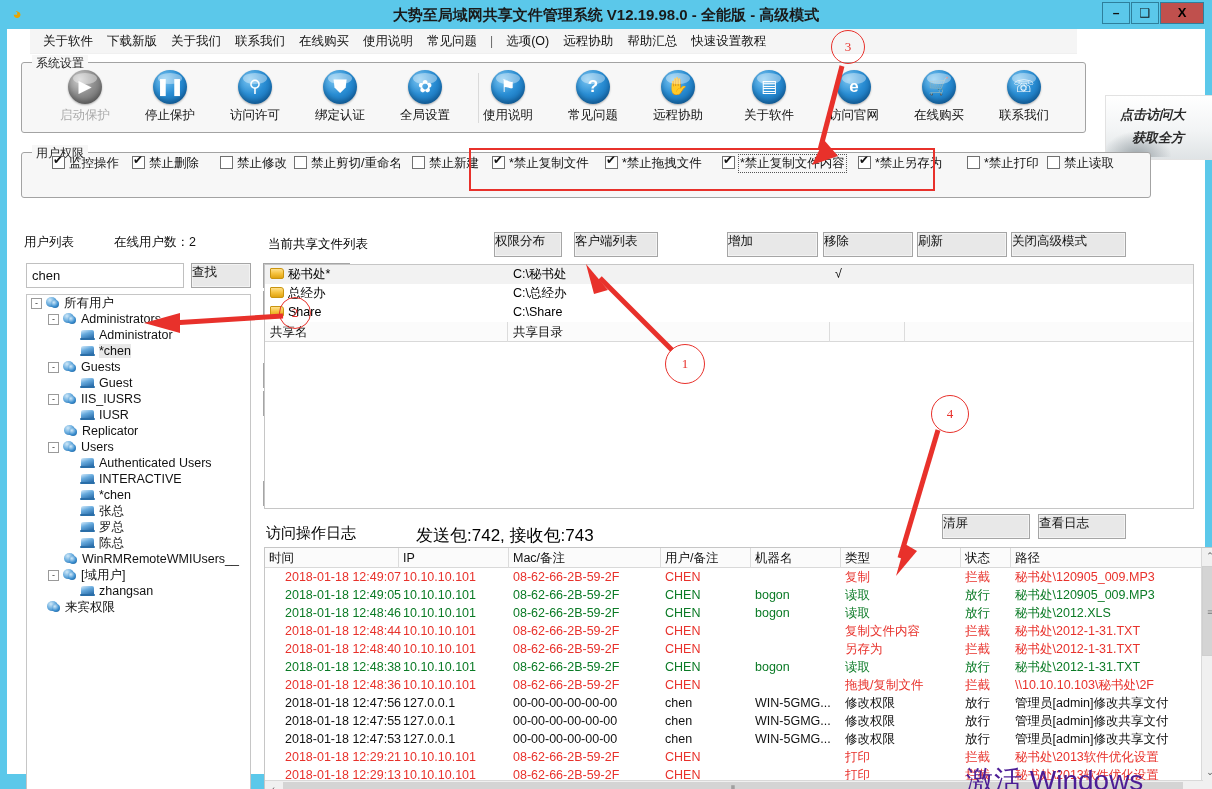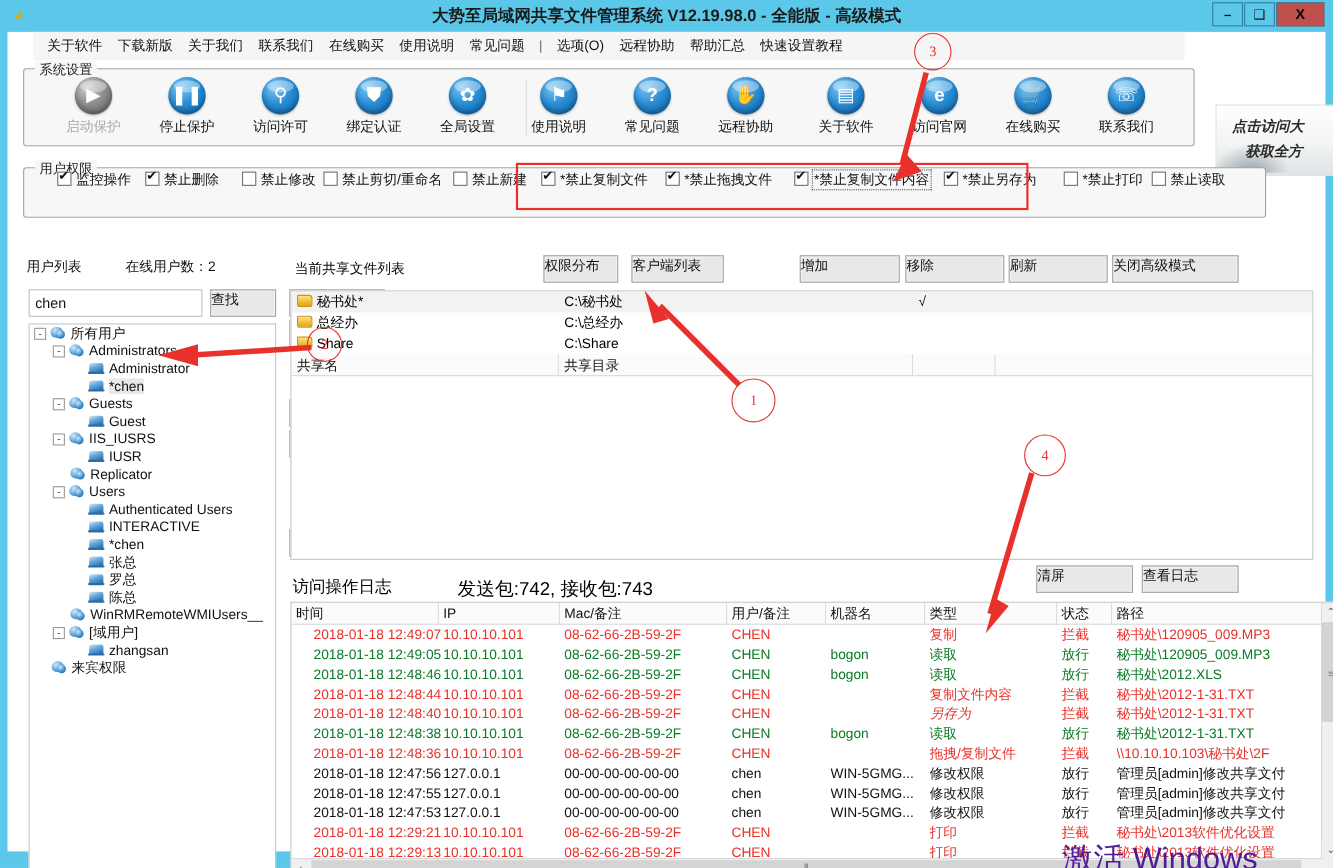--- a/index.html
+++ b/index.html
@@ -508,21 +508,21 @@
             <span class="c5 red" style="width: 120px;">复制文件内容</span>
             <span class="c6 red" style="width: 50px;">拦截</span>
             <span class="c7 red" style="width: 190px;">秘书处\2012-1-31.TXT</span>
           </div>
           <div class="lrow">
             <span class="c0 red" style="width: 134px;">2018-01-18 12:48:40</span>
             <span class="c1 red" style="width: 110px;">10.10.10.101</span>
             <span class="c2 red" style="width: 152px;">08-62-66-2B-59-2F</span>
             <span class="c3 red" style="width: 90px;">CHEN</span>
             <span class="c4 red" style="width: 90px;"></span>
-            <span class="c5 red" style="width: 120px; font-style: italic;">另存为</span>
+            <span class="c5 red" style="width: 120px;">另存为</span>
             <span class="c6 red" style="width: 50px;">拦截</span>
             <span class="c7 red" style="width: 190px;">秘书处\2012-1-31.TXT</span>
           </div>
           <div class="lrow">
             <span class="c0 green" style="width: 134px;">2018-01-18 12:48:38</span>
             <span class="c1 green" style="width: 110px;">10.10.10.101</span>
             <span class="c2 green" style="width: 152px;">08-62-66-2B-59-2F</span>
             <span class="c3 green" style="width: 90px;">CHEN</span>
             <span class="c4 green" style="width: 90px;">bogon</span>
             <span class="c5 green" style="width: 120px;">读取</span>

